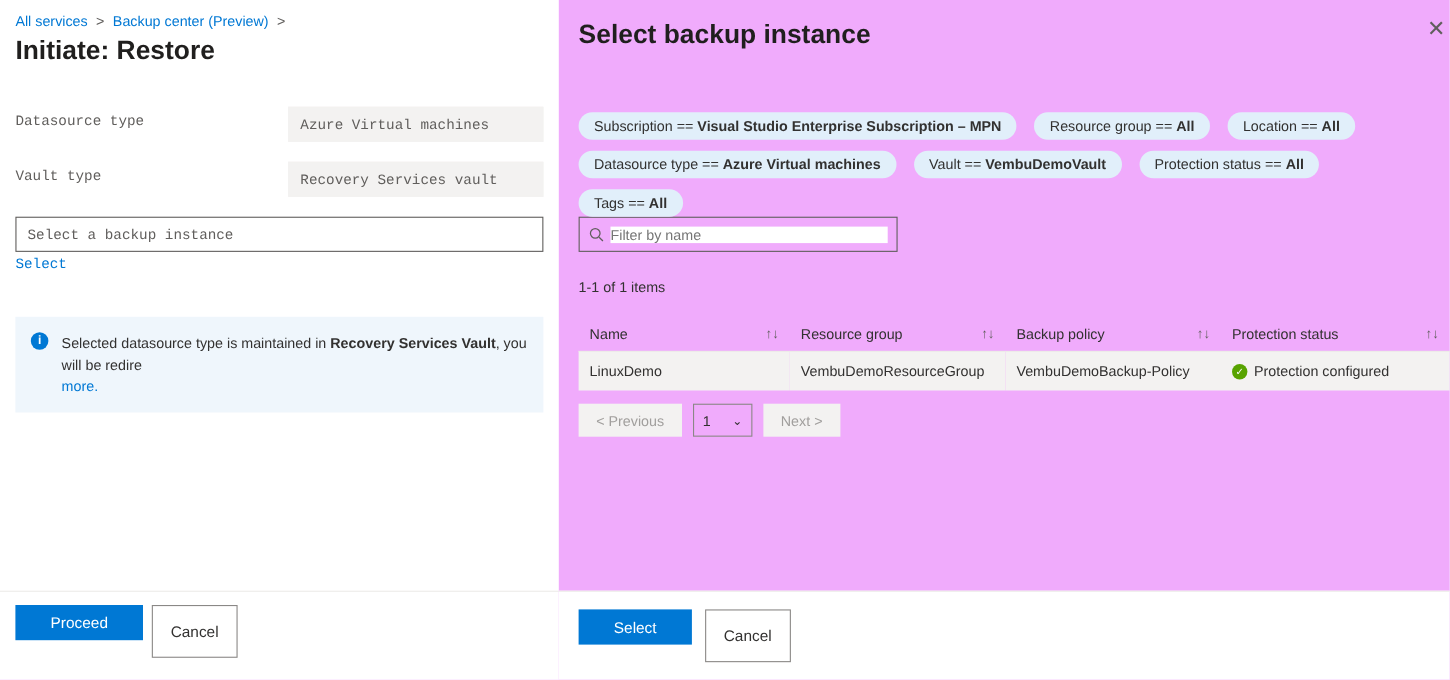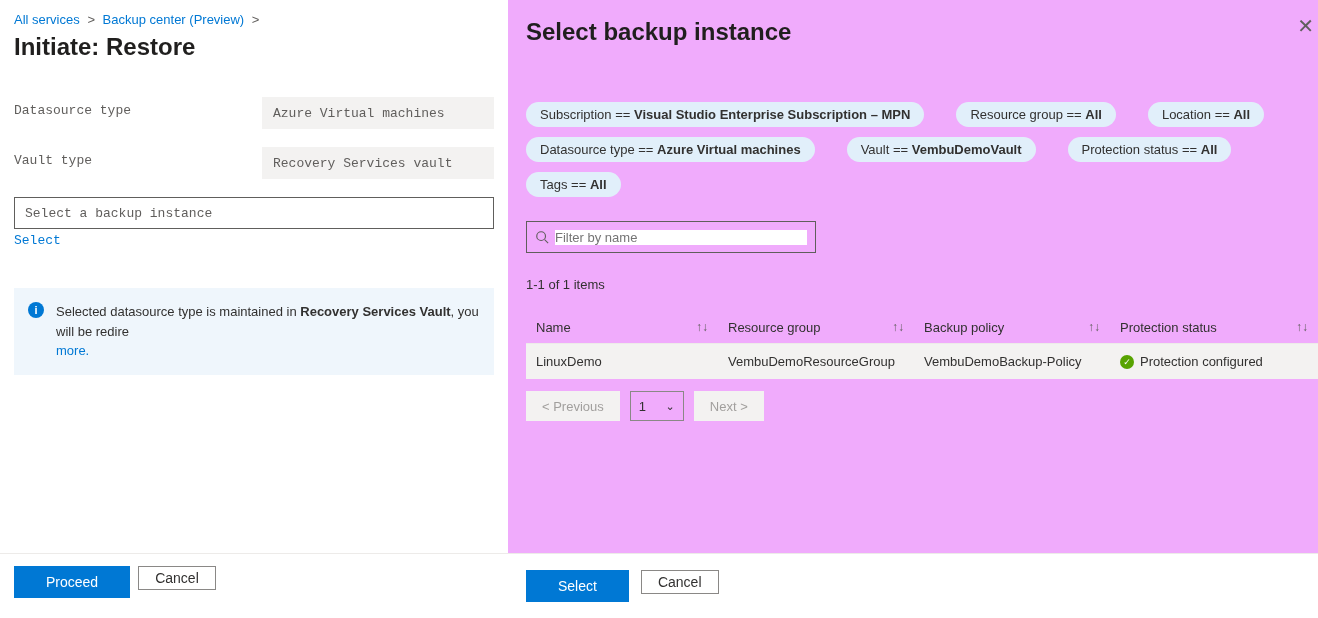--- a/index.html
+++ b/index.html
@@ -114,21 +114,21 @@
       height: 32px;
       padding: 0 32px;
       font-size: 14px;
       cursor: pointer;
       min-width: 90px;
     }
     .btn-secondary {
       background: #fff;
       color: #323130;
       border: 1px solid #8a8886;
-      height: 24px;
+      height: 48px;
       padding: 0 16px;
       font-size: 14px;
       cursor: pointer;
       min-width: 76px;
     }
     
     .right-blade {
       position: absolute;
       left: 508px; top: 0;
       width: 810px; height: 618px;
@@ -145,23 +145,22 @@
       position: absolute;
       right: 0; top: 10px;
       font-size: 20px;
       color: #605e5c;
       cursor: pointer;
       padding: 4px;
     }
     .filter-pills {
       display: flex;
       flex-wrap: wrap;
-      gap: 10px 32px;
+      gap: 10px 16px;
       padding-right: 20px;
-      margin-bottom: 24px;
     }
     .pill {
       background: #e1effa;
       border-radius: 14px;
       padding: 5px 14px;
       font-size: 13px;
       color: #323130;
       cursor: pointer;
       white-space: nowrap;
     }

